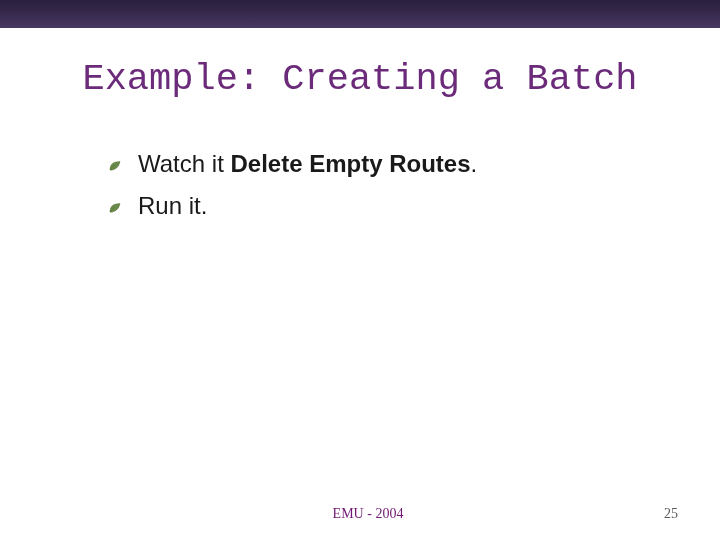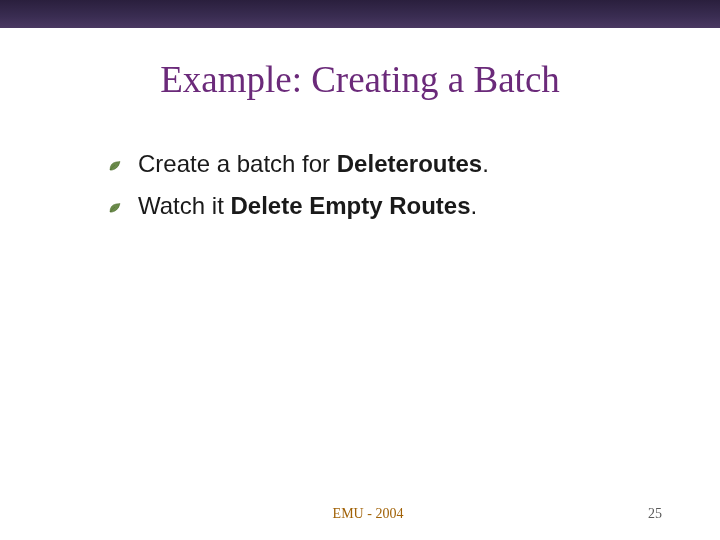--- a/index.html
+++ b/index.html
@@ -25,21 +25,21 @@
     }
     .title {
       position: absolute;
       top: 58px;
       left: 0;
       right: 0;
       text-align: center;
       font-size: 37px;
       font-weight: normal;
       color: #6b2a7a;
-      font-family: Liberation Serif, serif;
+      font-family: Liberation Mono, monospace;
     }
     .bullets {
       position: absolute;
       top: 148px;
       left: 108px;
       right: 60px;
     }
     .bullet-item {
       display: flex;
       align-items: flex-start;
@@ -70,57 +70,57 @@
     }
     .underline {
     }
     .footer-center {
       position: absolute;
       bottom: 18px;
       left: 0;
       right: 0;
       text-align: center;
       font-size: 14px;
-      color: #a16207;
+      color: #701a75;
       font-family: "Times New Roman", Times, serif;
       padding-left: 16px;
     }
     .footer-right {
       position: absolute;
       bottom: 18px;
-      right: 58px;
+      right: 42px;
       font-size: 14px;
       color: #5a5a5a;
       font-family: "Times New Roman", Times, serif;
     }
   </style>
 </head>
 <body>
 
 <div class="top-band"></div>
 
 <h1 class="title">Example:  Creating a Batch</h1>
 
 <div class="bullets">
   <div class="bullet-item">
     <span class="bullet-icon">
       <svg viewBox="0 0 14 14">
           <path d="M2 11 Q2 4 8 3 Q12 2.5 12 2.5 Q11 8 7 10 Q4 11.5 2 11 Z M2 11 Q4 8 7 6" fill="#6a8a4a" stroke="#4a6a2a" stroke-width="0.5"></path>
         </svg>
     </span>
     <span class="bullet-text">
-      <span>Create a batch for </span><span class="bold">Deleteroutes</span><span>.</span>
+      <span>Watch it </span><span class="bold underline">Delete Empty Routes</span><span>.</span>
     </span>
   </div>
   <div class="bullet-item">
     <span class="bullet-icon">
       <svg viewBox="0 0 14 14">
           <path d="M2 11 Q2 4 8 3 Q12 2.5 12 2.5 Q11 8 7 10 Q4 11.5 2 11 Z M2 11 Q4 8 7 6" fill="#6a8a4a" stroke="#4a6a2a" stroke-width="0.5"></path>
         </svg>
     </span>
     <span class="bullet-text">
-      <span>Watch it </span><span class="bold underline">Delete Empty Routes</span><span>.</span>
+      <span>Run it.</span>
     </span>
   </div>
 </div>
 
 <div class="footer-center">EMU - 2004</div>
 <div class="footer-right">25</div>
 
 </body></html>

